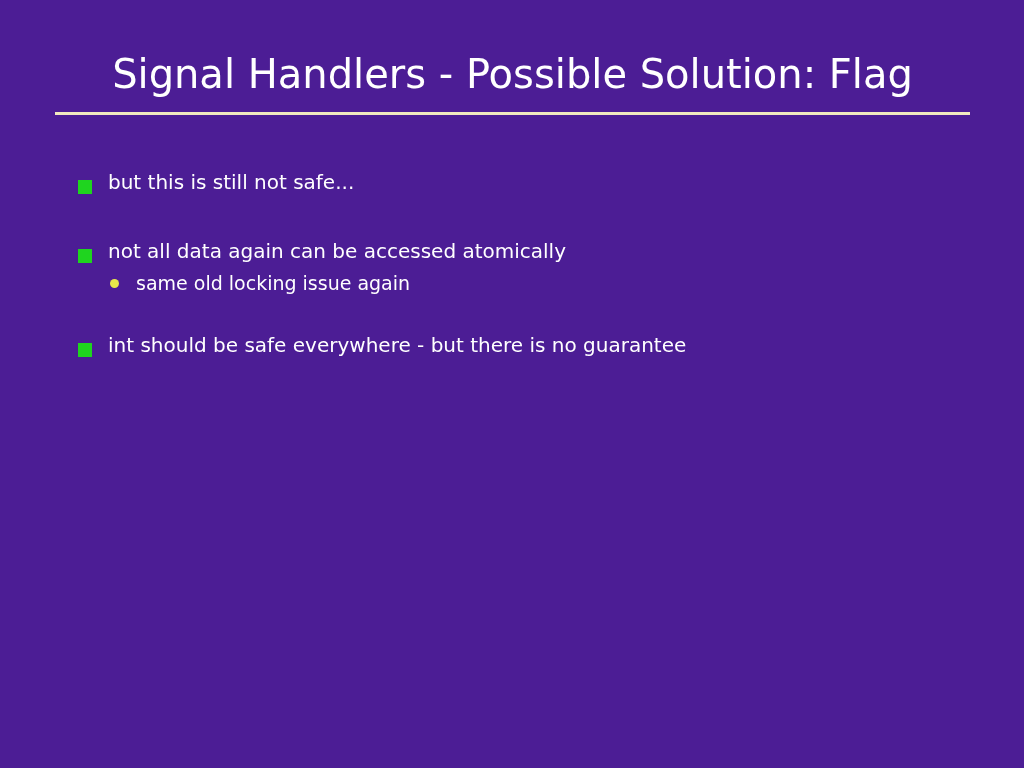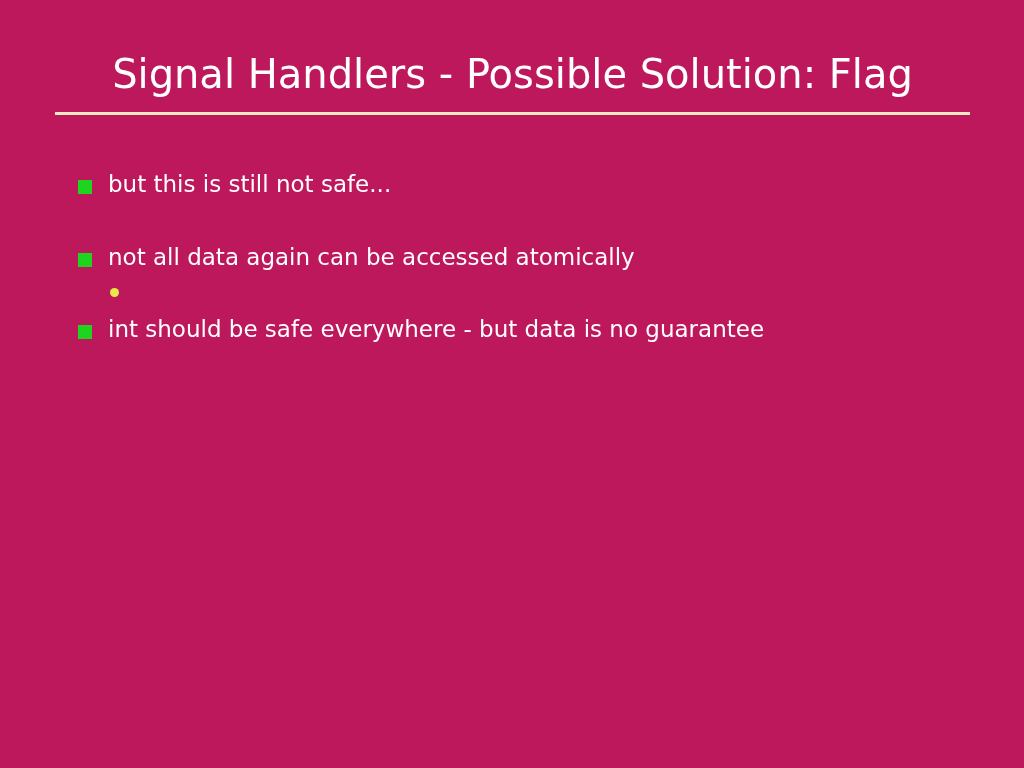--- a/index.html
+++ b/index.html
@@ -10,21 +10,21 @@
     width: 1024px;
     height: 768px;
     background: #3a6ba5;
     font-family: "DejaVu Sans", sans-serif;
     overflow: hidden;
   }
   .slide {
     position: relative;
     width: 1024px;
     height: 768px;
-    background: #be185d;
+    background: #4c1d95;
     box-sizing: border-box;
   }
   .slide-title {
     position: absolute;
     left: 55px;
     top: 52px;
     width: 915px;
     color: #ffffff;
     font-size: 40px;
     line-height: 1.12;
@@ -42,21 +42,21 @@
   .body-area {
     position: absolute;
     left: 78px;
     top: 168px;
     width: 880px;
   }
   .bullet-l1 {
     position: relative;
     padding-left: 30px;
     color: #ffffff;
-    font-size: 23px;
+    font-size: 20px;
     line-height: 1.45;
     margin-bottom: 0;
   }
   .bullet-l1 .marker {
     position: absolute;
     left: 0;
     top: 12px;
     width: 14px;
     height: 14px;
     background: #1fd41f;
@@ -98,26 +98,27 @@
 
     <div class="gap-lg"></div>
 
     <div class="bullet-l1">
       <span class="marker"></span>
       <span>not all data again can be accessed atomically</span>
     </div>
 
     <div class="bullet-l2">
       <span class="marker-dot"></span>
+      <span>same old locking issue again</span>
     </div>
 
     <div class="gap-md"></div>
 
     <div class="bullet-l1">
       <span class="marker"></span>
-      <span>int should be safe everywhere - but data is no guarantee</span>
+      <span>int should be safe everywhere - but there is no guarantee</span>
     </div>
 
     <div class="gap-md"></div>
 
 
   </div>
 </div>
 
 </body></html>

